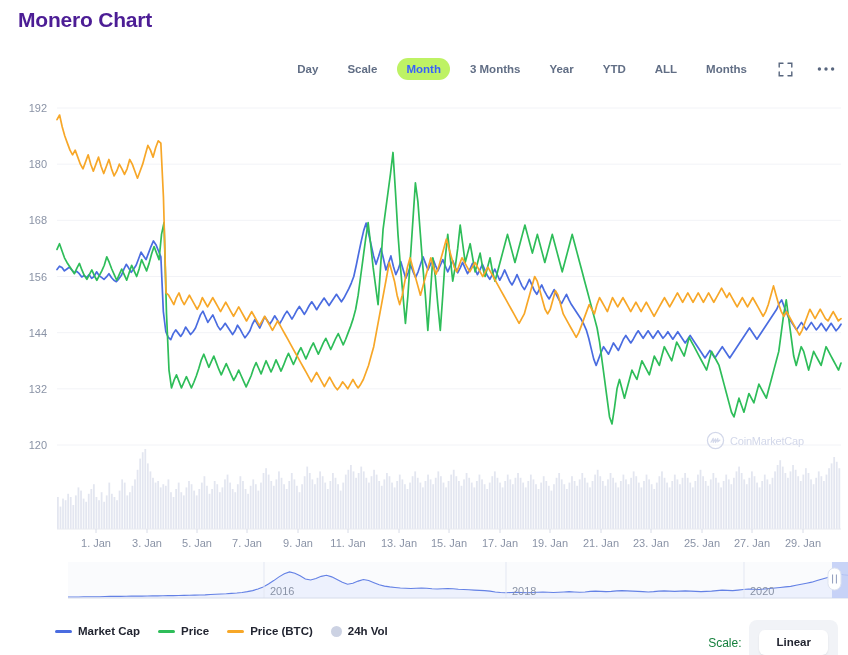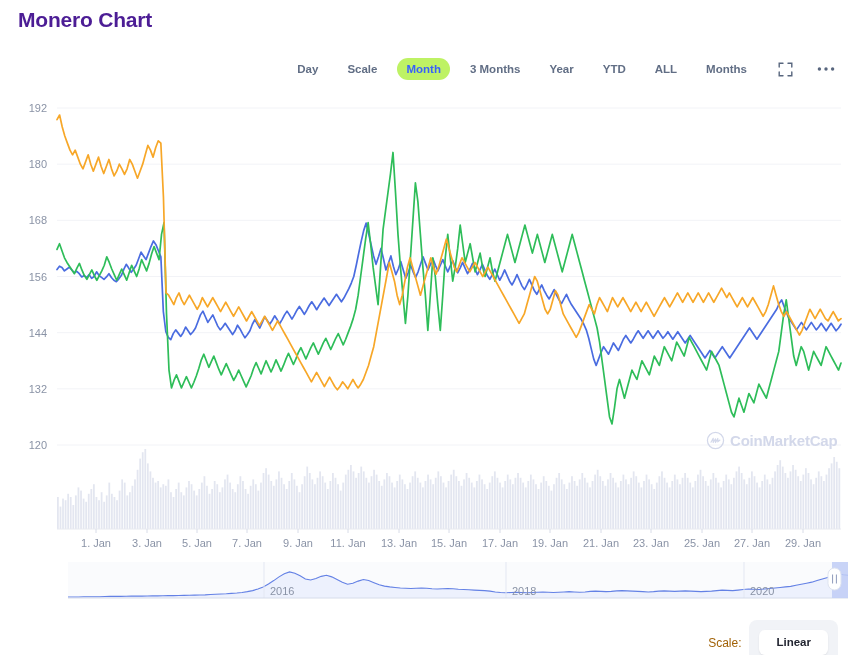--- a/index.html
+++ b/index.html
@@ -103,22 +103,22 @@
   .watermark {
     position: absolute;
     left: 706px;
     top: 431px;
     display: flex;
     align-items: center;
     gap: 5px;
     opacity: 1;
   }
   .watermark-text {
-    font-size: 15px;
-    font-weight: bold;
+    font-size: 11px;
+    font-weight: normal;
     color: #d3d8ea;
     letter-spacing: -0.2px;
   }
 
   
   .navigator {
     position: absolute;
     left: 68px;
     top: 562px;
     width: 786px;
@@ -166,21 +166,21 @@
   .scale-box {
     position: absolute;
     right: 10px;
     top: 620px;
     display: flex;
     align-items: center;
     gap: 8px;
   }
   .scale-label {
     font-size: 12px;
-    color: #a16207;
+    color: #15803d;
   }
   .scale-toggle {
     display: flex;
     background: #f1f3f7;
     border-radius: 8px;
     padding: 10px;
     gap: 16px;
   }
   .scale-opt {
     font-size: 11.5px;
@@ -616,20 +616,38 @@
           <line x1="768.3919999999999" y1="12.5" x2="768.3919999999999" y2="21.5" stroke="#8f9bbb" stroke-width="1"></line>
         </g>
         <g>
           <rect x="781.9999999999999" y="6" width="13" height="22" rx="6.5" ry="6.5" fill="#ffffff" stroke="#dfe4f0" stroke-width="1"></rect>
           <line x1="786.5999999999999" y1="12.5" x2="786.5999999999999" y2="21.5" stroke="#8f9bbb" stroke-width="1"></line>
           <line x1="790.3999999999999" y1="12.5" x2="790.3999999999999" y2="21.5" stroke="#8f9bbb" stroke-width="1"></line>
         </g>
       </svg>
   </div>
 
+  <div class="legend">
+    <div class="legend-item">
+      <span class="legend-line" style="background:#4a6ce0"></span>
+      <span class="legend-label">Market Cap</span>
+    </div>
+    <div class="legend-item">
+      <span class="legend-line" style="background:#2ebd59"></span>
+      <span class="legend-label">Price</span>
+    </div>
+    <div class="legend-item">
+      <span class="legend-line" style="background:#f7a728"></span>
+      <span class="legend-label">Price (BTC)</span>
+    </div>
+    <div class="legend-item">
+      <span class="legend-dot"></span>
+      <span class="legend-label">24h Vol</span>
+    </div>
+  </div>
 
   <div class="scale-box">
     <span class="scale-label">Scale:</span>
     <div class="scale-toggle">
       <div class="scale-opt active">Linear</div>
     </div>
   </div>
 
 </div>
 

